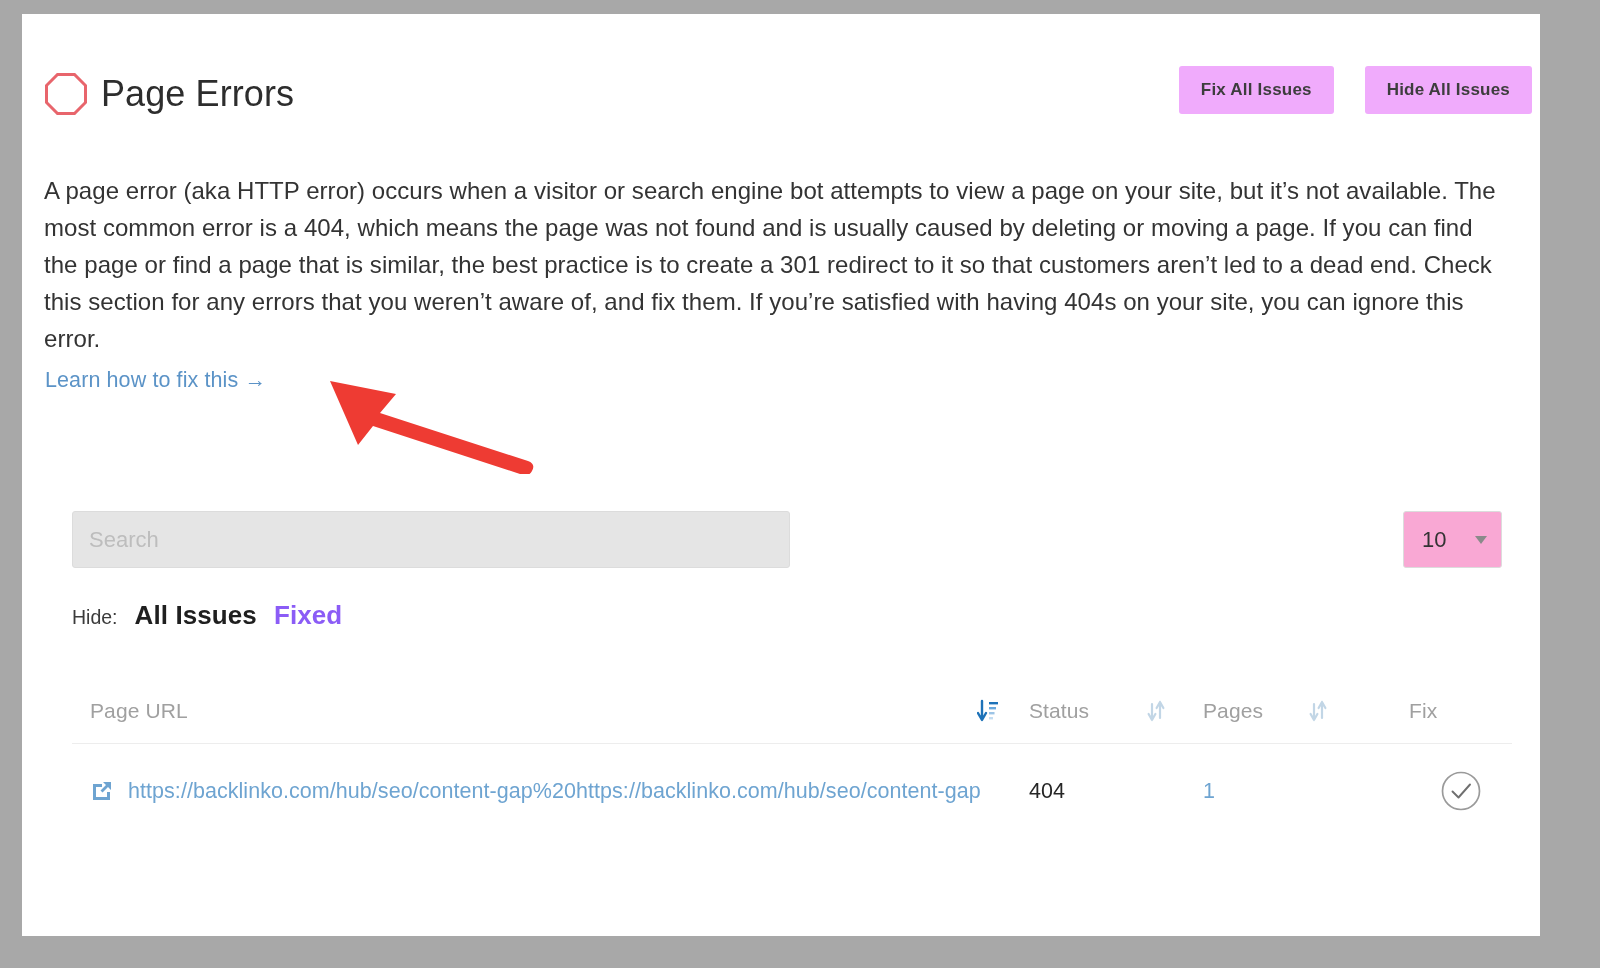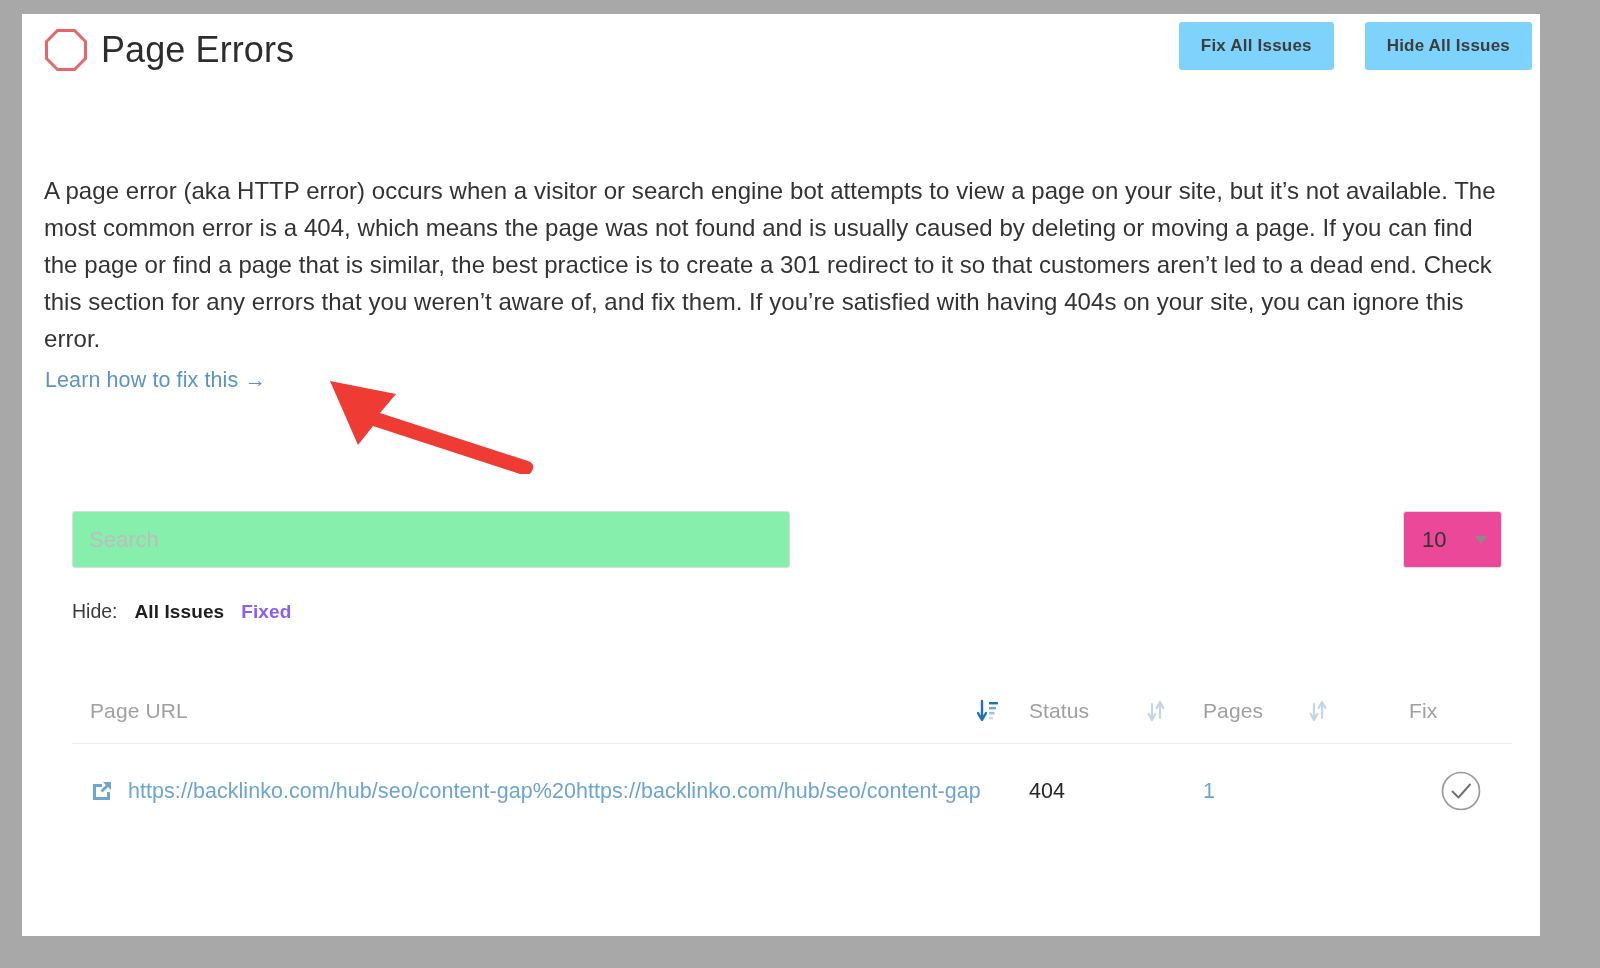--- a/index.html
+++ b/index.html
@@ -28,20 +28,21 @@
     width: 1518px;
     height: 922px;
     background: #ffffff;
     overflow: hidden;
   }
 
   
   .card-header {
     position: relative;
     height: 92px;
+    margin-top: 44px;
   }
 
   .title-wrap {
     position: absolute;
     left: 22px;
     top: 14px;
     display: flex;
     align-items: center;
     gap: 13px;
   }
@@ -64,21 +65,21 @@
 
   .header-buttons {
     position: absolute;
     right: 8px;
     top: 8px;
     display: flex;
     gap: 31px;
   }
 
   .hdr-btn {
-    background: #7dd3fc;
+    background: #f0abfc;
     border: none;
     border-radius: 3px;
     color: #3d3d3d;
     font-family: "Liberation Sans", sans-serif;
     font-size: 17px;
     font-weight: 600;
     letter-spacing: 0.2px;
     padding: 0 22px;
     height: 48px;
     line-height: 48px;
@@ -129,38 +130,38 @@
   }
 
   .search-input {
     position: absolute;
     left: 50px;
     top: 0;
     width: 718px;
     height: 57px;
     border: 1px solid #dcdcdc;
     border-radius: 3px;
-    background: #86efac;
+    background: #e5e5e5;
     font-family: "Liberation Sans", sans-serif;
     font-size: 22px;
     color: #444;
     padding: 0 16px;
     outline: none;
   }
   .search-input::placeholder { color: #bdbdbd; }
 
   .per-page {
     position: absolute;
     right: 38px;
     top: 0;
     width: 99px;
     height: 57px;
     border: 1px solid #dcdcdc;
     border-radius: 3px;
-    background: #ec4899;
+    background: #f9a8d4;
     display: flex;
     align-items: center;
     justify-content: space-between;
     padding: 0 14px 0 18px;
     cursor: pointer;
   }
   .per-page-value {
     font-size: 22px;
     color: #333;
   }
@@ -178,21 +179,21 @@
     top: 586px;
     display: flex;
     align-items: baseline;
     gap: 17px;
   }
   .view-label {
     font-size: 19.5px;
     color: #3b3b3b;
   }
   .view-opt {
-    font-size: 19px;
+    font-size: 26px;
     color: #1f1f1f;
     font-weight: 700;
     cursor: pointer;
     letter-spacing: 0.1px;
   }
   .view-opt.inactive {
     color: #8b5cf6;
     font-weight: 700;
     text-decoration: none;
   }

